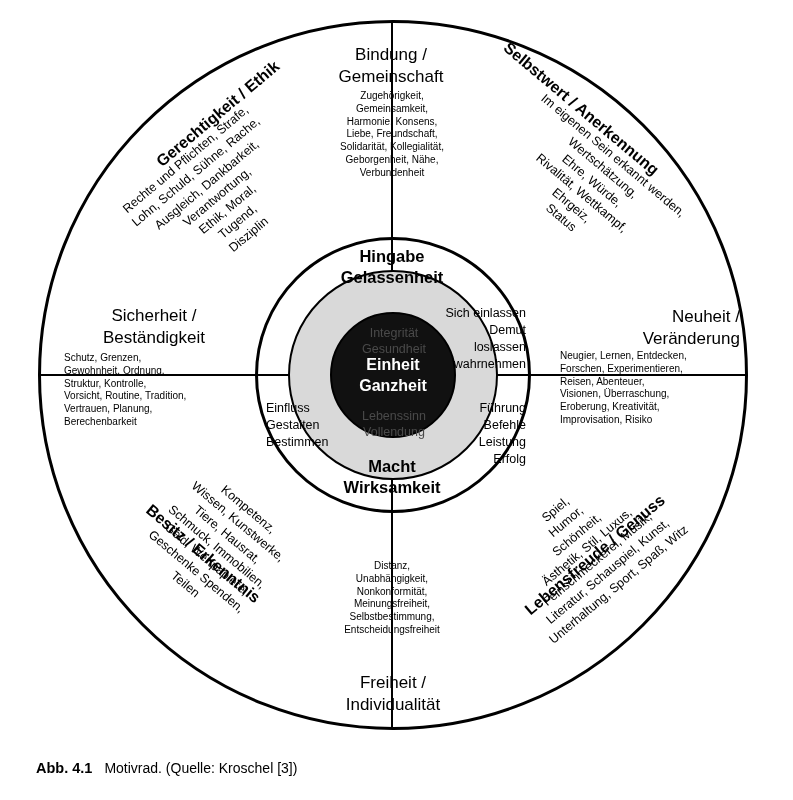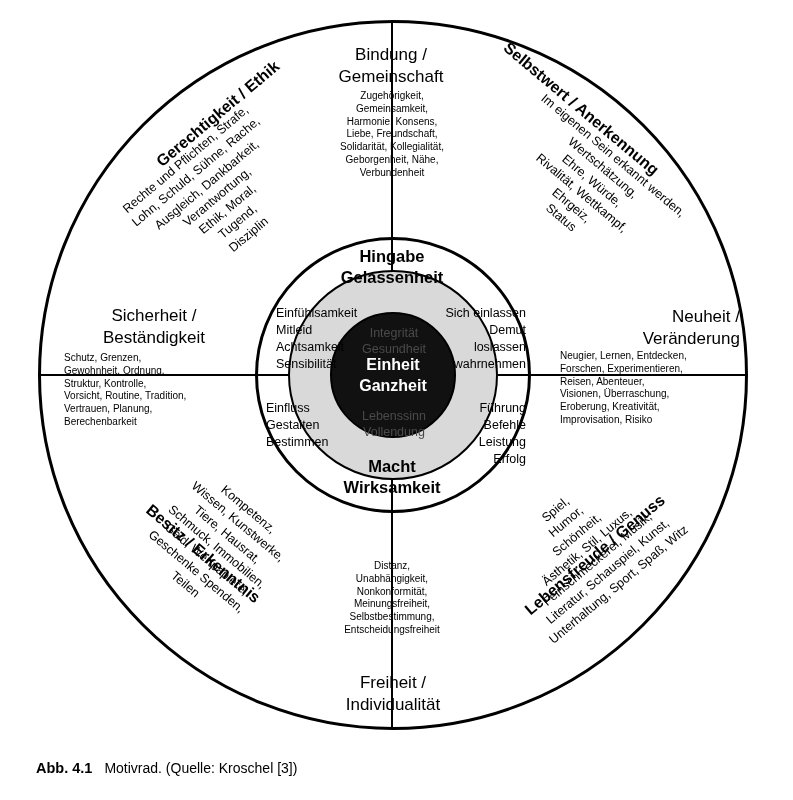--- a/index.html
+++ b/index.html
@@ -332,24 +332,20 @@
 Meinungsfreiheit,
 Selbstbestimmung,
 Entscheidungsfreiheit</div>
   <div class="block heading" id="seg-bottom-head">Freiheit /
 Individualität</div>
 
   <div class="mid-head" id="mid-top-head">Hingabe
 Gelassenheit</div>
   <div class="mid-head" id="mid-bottom-head">Macht
 Wirksamkeit</div>
-  <div class="mid-body" id="mid-left-body">Einfühlsamkeit
-Mitleid
-Achtsamkeit
-Sensibilität</div>
   <div class="mid-body" id="mid-right-body">Sich einlassen
 Demut
 loslassen
 wahrnehmen</div>
   <div class="mid-body" id="mid-left-body2">Einfluss
 Gestalten
 Bestimmen</div>
   <div class="mid-body" id="mid-right-body2">Führung
 Befehle
 Leistung

